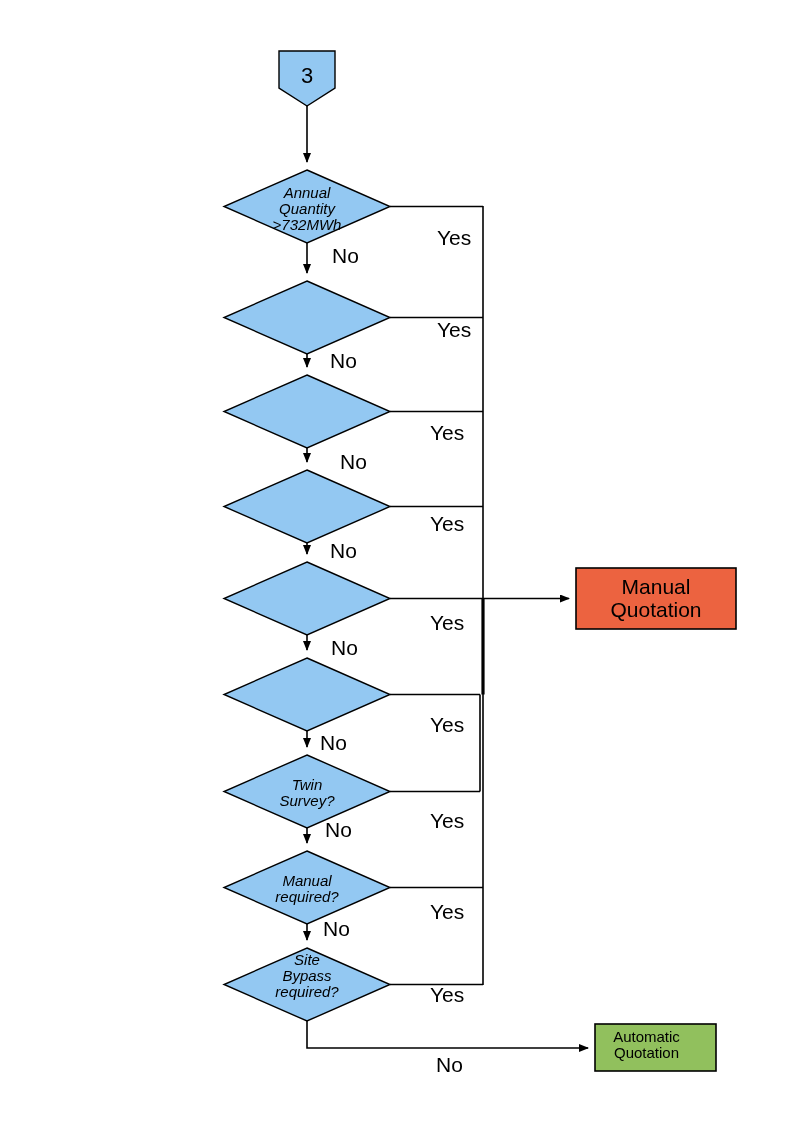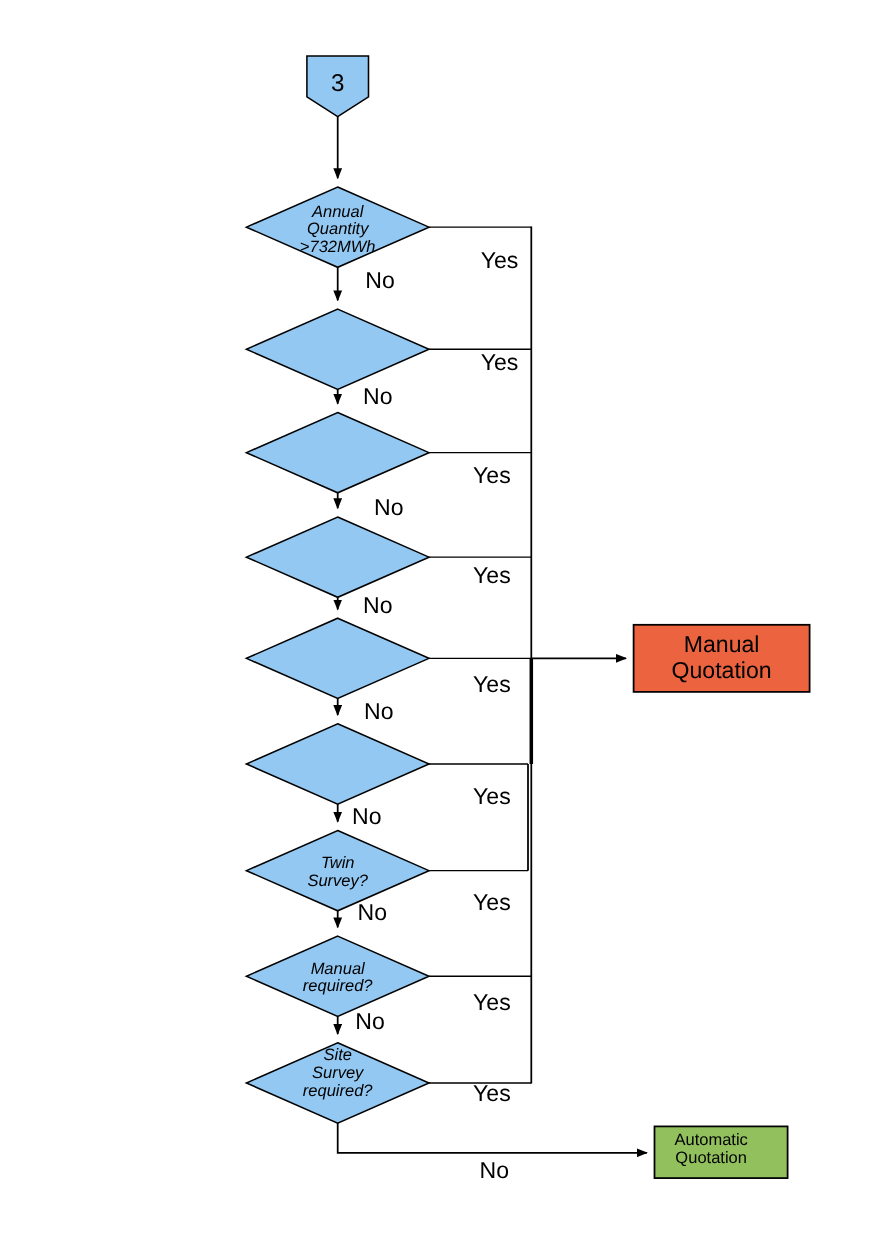--- a/index.html
+++ b/index.html
@@ -115,21 +115,21 @@
   <div class="node-label start-label" style="left:279px; top:64px; width:56px;">3</div>
 
   <div class="node-label diamond-label" style="left:240px; top:185px; width:134px;">Annual
 Quantity
 &gt;732MWh</div>
   <div class="node-label diamond-label" style="left:240px; top:777px; width:134px;">Twin
 Survey?</div>
   <div class="node-label diamond-label" style="left:240px; top:873px; width:134px;">Manual
 required?</div>
   <div class="node-label diamond-label" style="left:240px; top:952px; width:134px;">Site
-Survey
+Bypass
 required?</div>
 
   <div class="connector-label" style="left:332px; top:244px;">No</div>
   <div class="connector-label" style="left:330px; top:349px;">No</div>
   <div class="connector-label" style="left:340px; top:450px;">No</div>
   <div class="connector-label" style="left:330px; top:539px;">No</div>
   <div class="connector-label" style="left:331px; top:636px;">No</div>
   <div class="connector-label" style="left:320px; top:731px;">No</div>
   <div class="connector-label" style="left:325px; top:818px;">No</div>
   <div class="connector-label" style="left:323px; top:917px;">No</div>

